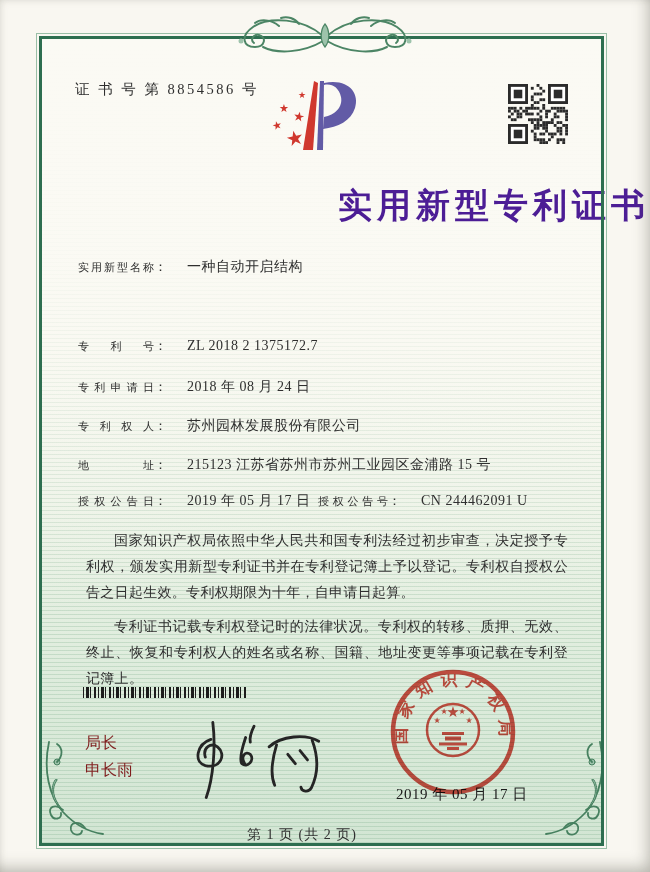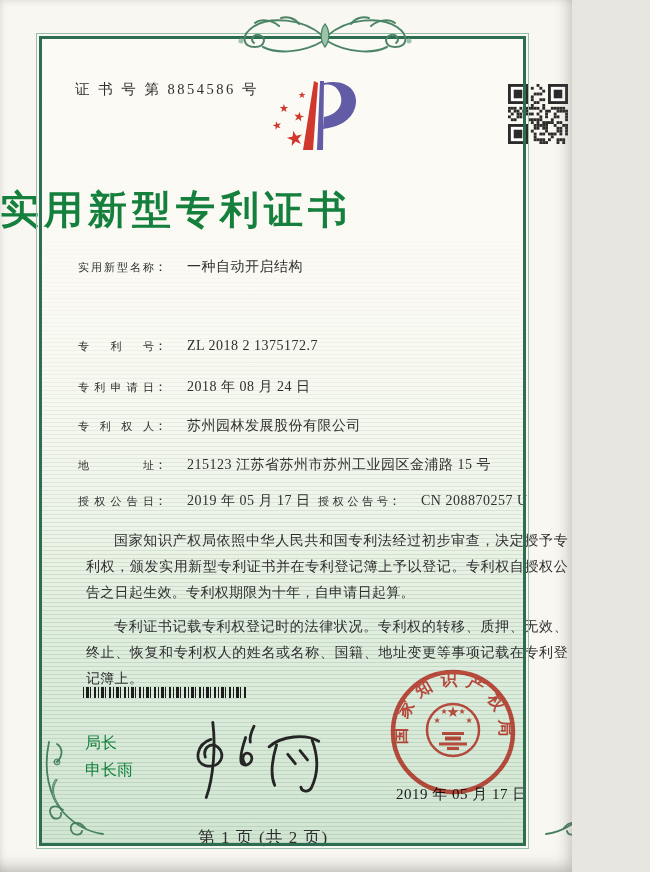--- a/index.html
+++ b/index.html
@@ -1,49 +1,49 @@
 <!DOCTYPE html>
 <html><head>
 <meta charset="utf-8">
 <style>
   html,body{margin:0;padding:0;background:#e8e6e0;}
-  .page{position:relative;width:572px;height:872px;background:#f9f7f1;overflow:hidden;
+  .page{position:relative;width:650px;height:872px;background:#f9f7f1;overflow:hidden;
         font-family:"Liberation Serif","DejaVu Serif",serif;color:#2f2f2f;}
   .page::after{content:'';position:absolute;inset:0;pointer-events:none;z-index:9;
         box-shadow:inset -7px -9px 16px -6px rgba(95,95,85,.45), inset 4px 4px 10px -6px rgba(120,120,110,.35);}
   
   .frame{position:absolute;left:39px;top:36px;right:46px;bottom:26px;
          border:3px solid #2e6e50;outline:1px solid #9abfa7;outline-offset:2px;z-index:4;pointer-events:none;}
   
   .inner{position:absolute;left:42px;top:39px;right:49px;bottom:29px;z-index:0;
     background:
       repeating-linear-gradient(0deg, rgba(96,156,116,.22) 0 1px, rgba(96,156,116,0) 1px 4px),
       linear-gradient(180deg,#fbfaf4 0%,#f6f7ee 38%,#e9f1e4 62%,#dcebdb 82%,#d2e5d3 100%);}
   .inner::after{content:'';position:absolute;inset:0;
       background:linear-gradient(180deg, rgba(251,250,244,1) 0%, rgba(251,250,244,.9) 28%,
                  rgba(251,250,244,.35) 52%, rgba(251,250,244,0) 72%);}
   .c{position:absolute;z-index:2;}
   .certno{left:75px;top:80px;font-size:14.5px;letter-spacing:2.5px;}
-  .title{left:0;right:0;top:183px;text-align:left;font-size:39px;font-weight:700;
-         letter-spacing:5px;color:#15803d;}
+  .title{left:0;right:0;top:183px;text-align:right;font-size:34px;font-weight:700;
+         letter-spacing:5px;color:#4c1d95;}
   .row{position:absolute;left:78px;font-size:14px;white-space:nowrap;}
   .f-label{display:inline-block;width:76px;font-size:11px;text-align:justify;text-align-last:justify;vertical-align:baseline;}
   .f-colon{font-size:13px;}
   .f-value{margin-left:20px;font-size:14px;letter-spacing:.5px;}
   .grant2{position:absolute;left:240px;top:0;white-space:nowrap;}
   .paras{left:78px;top:520px;width:498px;font-size:14px;line-height:26px;text-align:justify;}
   .paras p{margin:8px;text-indent:2em;letter-spacing:.3px;}
   .barcode{left:83px;top:687px;width:164px;height:11px;
     background:repeating-linear-gradient(90deg,#1c1c1c 0 1px,transparent 1px 3px,#1c1c1c 3px 6px,
       transparent 6px 7px,#1c1c1c 7px 8px,transparent 8px 11px,#1c1c1c 11px 13px,transparent 13px 15px);}
-  .signer{left:85px;top:729px;font-size:16px;line-height:27px;font-family:"Liberation Sans","DejaVu Sans",sans-serif;color:#15803d;}
+  .signer{left:85px;top:729px;font-size:16px;line-height:27px;font-family:"Liberation Sans","DejaVu Sans",sans-serif;color:#7f1d1d;}
   .sig{left:180px;top:712px;z-index:3;}
   .seal{left:385px;top:664px;z-index:3;mix-blend-mode:multiply;opacity:.93;}
   .sealdate{left:396px;top:785px;font-size:15px;letter-spacing:.5px;color:#1c1c1c;z-index:2;}
-  .pagefoot{left:0;right:46px;top:826px;text-align:center;font-size:17px;letter-spacing:1px;}
+  .pagefoot{left:0;right:46px;top:826px;text-align:center;font-size:14px;letter-spacing:1px;}
   .logo{left:254px;top:70px;}
   .qr{left:508px;top:84px;}
   .orn-top{position:absolute;left:205px;top:14px;z-index:5;}
   .orn-bl{position:absolute;left:45px;top:740px;z-index:1;transform:scaleX(-1);}
   .orn-br{position:absolute;left:542px;top:740px;z-index:1;}
   svg{display:block;}
 </style>
 </head>
 <body>
 
@@ -247,21 +247,21 @@
   </div>
   <div class="row" style="top:417px">
     <span class="f-label">专利权人</span><span class="f-colon">：</span><span class="f-value">苏州园林发展股份有限公司</span>
   </div>
   <div class="row" style="top:456px">
     <span class="f-label">地址</span><span class="f-colon">：</span><span class="f-value">215123 江苏省苏州市苏州工业园区金浦路 15 号</span>
   </div>
   <div class="row" style="top:492px">
     <span class="f-label">授权公告日</span><span class="f-colon">：</span><span class="f-value">2019 年 05 月 17 日</span>
     <span class="grant2">
-      <span class="f-label" style="width:70px">授权公告号</span><span class="f-colon">：</span><span class="f-value">CN 208870257 U</span>
+      <span class="f-label" style="width:70px">授权公告号</span><span class="f-colon">：</span><span class="f-value">CN 244462091 U</span>
     </span>
   </div>
 
   <div class="c paras">
     <p>国家知识产权局依照中华人民共和国专利法经过初步审查，决定授予专利权，颁发实用新型专利证书并在专利登记簿上予以登记。专利权自授权公告之日起生效。专利权期限为十年，自申请日起算。</p>
     <p>专利证书记载专利权登记时的法律状况。专利权的转移、质押、无效、终止、恢复和专利权人的姓名或名称、国籍、地址变更等事项记载在专利登记簿上。</p>
   </div>
 
   <div class="c barcode"></div>
 

